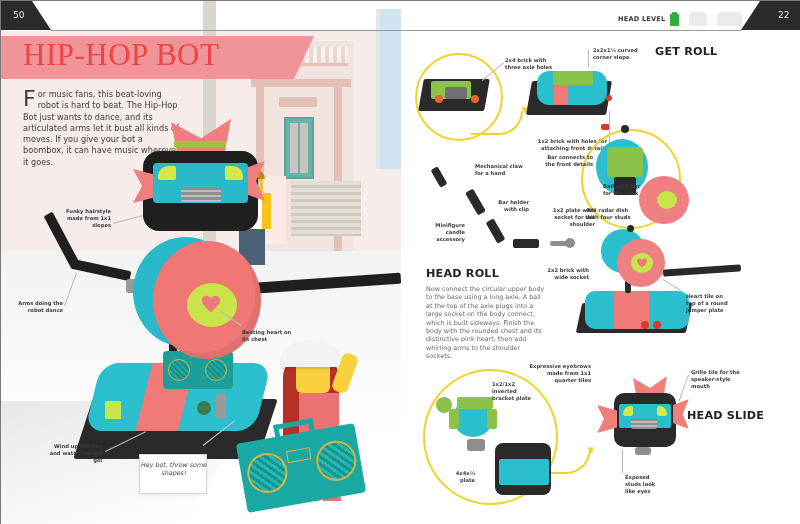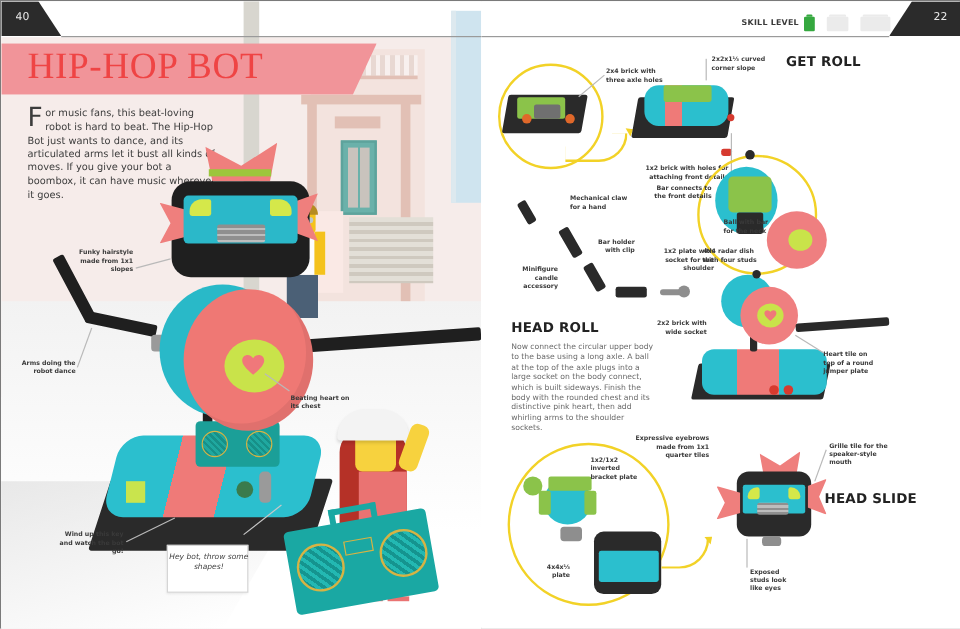--- a/index.html
+++ b/index.html
@@ -146,21 +146,21 @@
     <div class="bg-col2"></div>
     <div class="bg-door-frame"></div>
     <div class="bg-door"></div>
     <div class="bg-steps"></div>
     <div class="bg-wall2"></div>
     <div class="bg-floor"></div>
     <div class="bg-floor-shadow"></div>
 
     <div class="rule" style="left:50px; width:350px;"></div>
     <div class="pageno-left"></div>
-    <span class="pageno-text" style="left:12px;">40</span>
+    <span class="pageno-text" style="left:12px;">50</span>
 
     <div class="title-banner"></div>
     <h1 class="title-text">HIP-HOP BOT</h1>
 
     <div class="intro">
       <span class="dropcap">F</span><span>or music fans, this beat-loving robot is hard to beat. The Hip-Hop Bot just wants to dance, and its articulated arms let it bust all kinds of moves. If you give your bot a boombox, it can have music wherever it goes.</span>
     </div>
 
     <div class="fig1-legs"></div>
     <div class="fig1-body"></div>
@@ -233,21 +233,21 @@
       <div class="bubble-text">Hey bot, throw some shapes!</div>
     </div>
   </div>
 
   <div class="page page-right">
     <div class="rule" style="left:0; width:340px;"></div>
     <div class="pageno-right"></div>
     <span class="pageno-text" style="left:377px;">22</span>
 
     <div>
-      <span class="skill-label">SKILL LEVEL</span>
+      <span class="skill-label">HEAD LEVEL</span>
       <div class="skill-brick b1"></div>
       <div class="skill-brick b2"></div>
       <div class="skill-brick b3"></div>
     </div>
 
     <h2 class="h-section" style="left:254px; top:44px;">GET ROLL</h2>
 
     <div class="circle-ring" style="left:14px; top:52px; width:88px; height:88px;"></div>
     <div class="plate-black" style="left:20px; top:78px; width:66px; height:32px; transform:skewX(-10deg);"></div>
     <div class="brick" style="left:30px; top:80px; width:40px; height:18px; background:#8bc34a;"></div>

